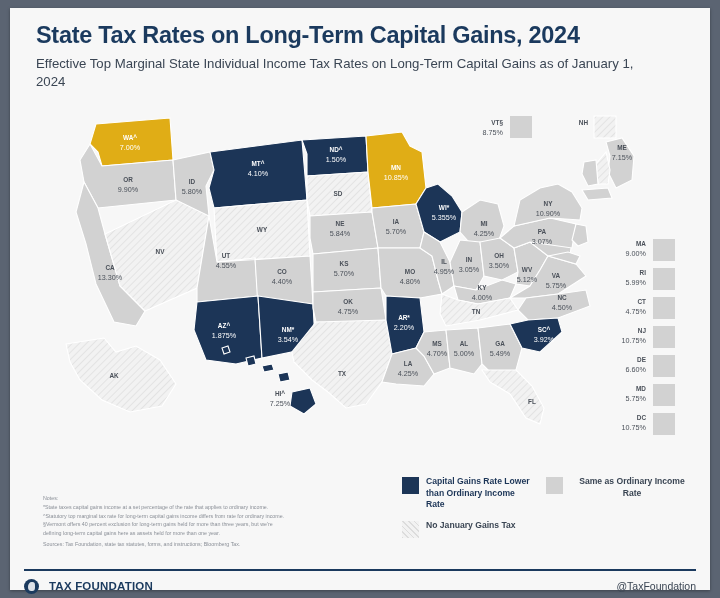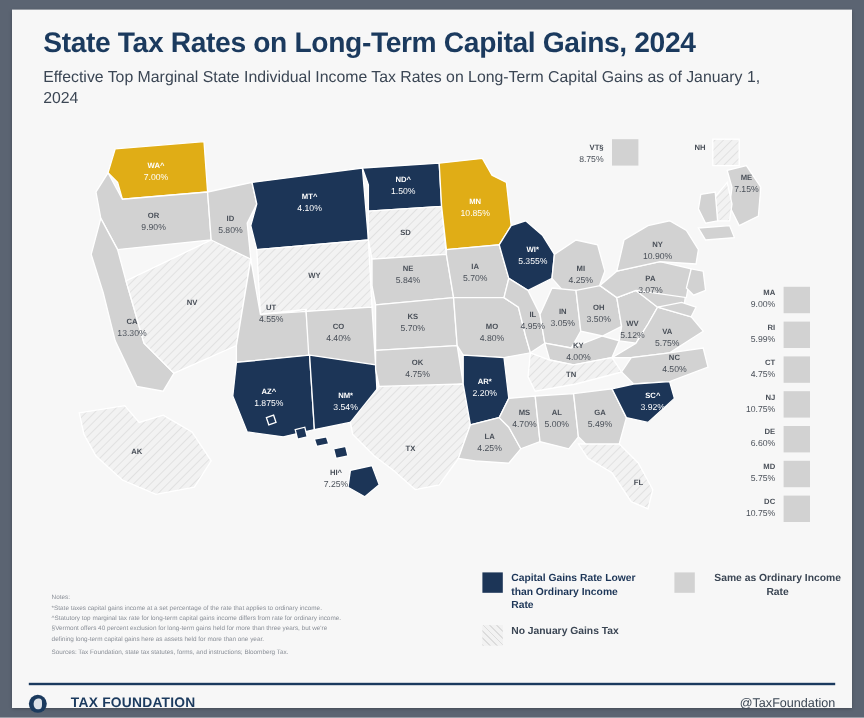--- a/index.html
+++ b/index.html
@@ -47,21 +47,21 @@
 
   
   .boxrow-lbl { font-size: 6.4px; font-weight: bold; fill: #4a5059; text-anchor: end; }
   .boxrow-val { font-size: 7.2px; fill: #4a5059; text-anchor: end; }
   .boxsq { fill: #d2d2d2; }
   .boxsq-none { fill: url(#hatch); }
 
   
   #legend {
     position: absolute; left: 392px; top: 468px; width: 300px;
-    display: grid; grid-template-columns: 132px 148px; gap: 9px 28px;
+    display: grid; grid-template-columns: 132px 148px; gap: 9px 12px;
   }
   .lg-item { display: flex; align-items: flex-start; gap: 7px; }
   .lg-swatch { width: 17px; height: 17px; flex: 0 0 17px; margin-top: 1px; }
   .lg-navy { background: #1c3557; }
   .lg-gold { background: #e0ad16; }
   .lg-gray { background: #d2d2d2; }
   .lg-none {
     background: #f2f2f2;
     background-image: repeating-linear-gradient(45deg,#dcdcdc 0 1px,#f2f2f2 1px 4px);
   }
@@ -73,21 +73,21 @@
   
   #notes { position: absolute; left: 33px; top: 487px; width: 345px; }
   #notes .nhead { font-size: 5.3px; color: #8a8f97; margin-bottom: 2px; }
   #notes .nline { font-size: 5.3px; color: #8a8f97; line-height: 1.62; }
   #notes .nsrc  { font-size: 5.3px; color: #8a8f97; margin-top: 4px; }
 
   
   #divider { position: absolute; left: 14px; top: 561px; width: 672px; height: 2px; background: #1b3a5e; }
   #footer { position: absolute; left: 14px; top: 566px; width: 672px; height: 24px;
             display: flex; align-items: center; justify-content: space-between; }
-  #brand { display: flex; align-items: center; gap: 20px; }
+  #brand { display: flex; align-items: center; gap: 10px; }
   #logo { width: 15px; height: 15px; border-radius: 50%; background: #1b3a5e; position: relative; }
   #logo::after { content: ""; position: absolute; left: 4px; top: 3px; width: 7px; height: 9px;
                  background: #ffffff; border-radius: 60% 40% 45% 55%; opacity: .85; }
   #brandtext { font-size: 11.5px; font-weight: bold; color: #1b3a5e; letter-spacing: .2px; }
   #handle { font-size: 10.5px; color: #3b4654; }
 </style>
 </head>
 <body>
 
 <div id="card">

